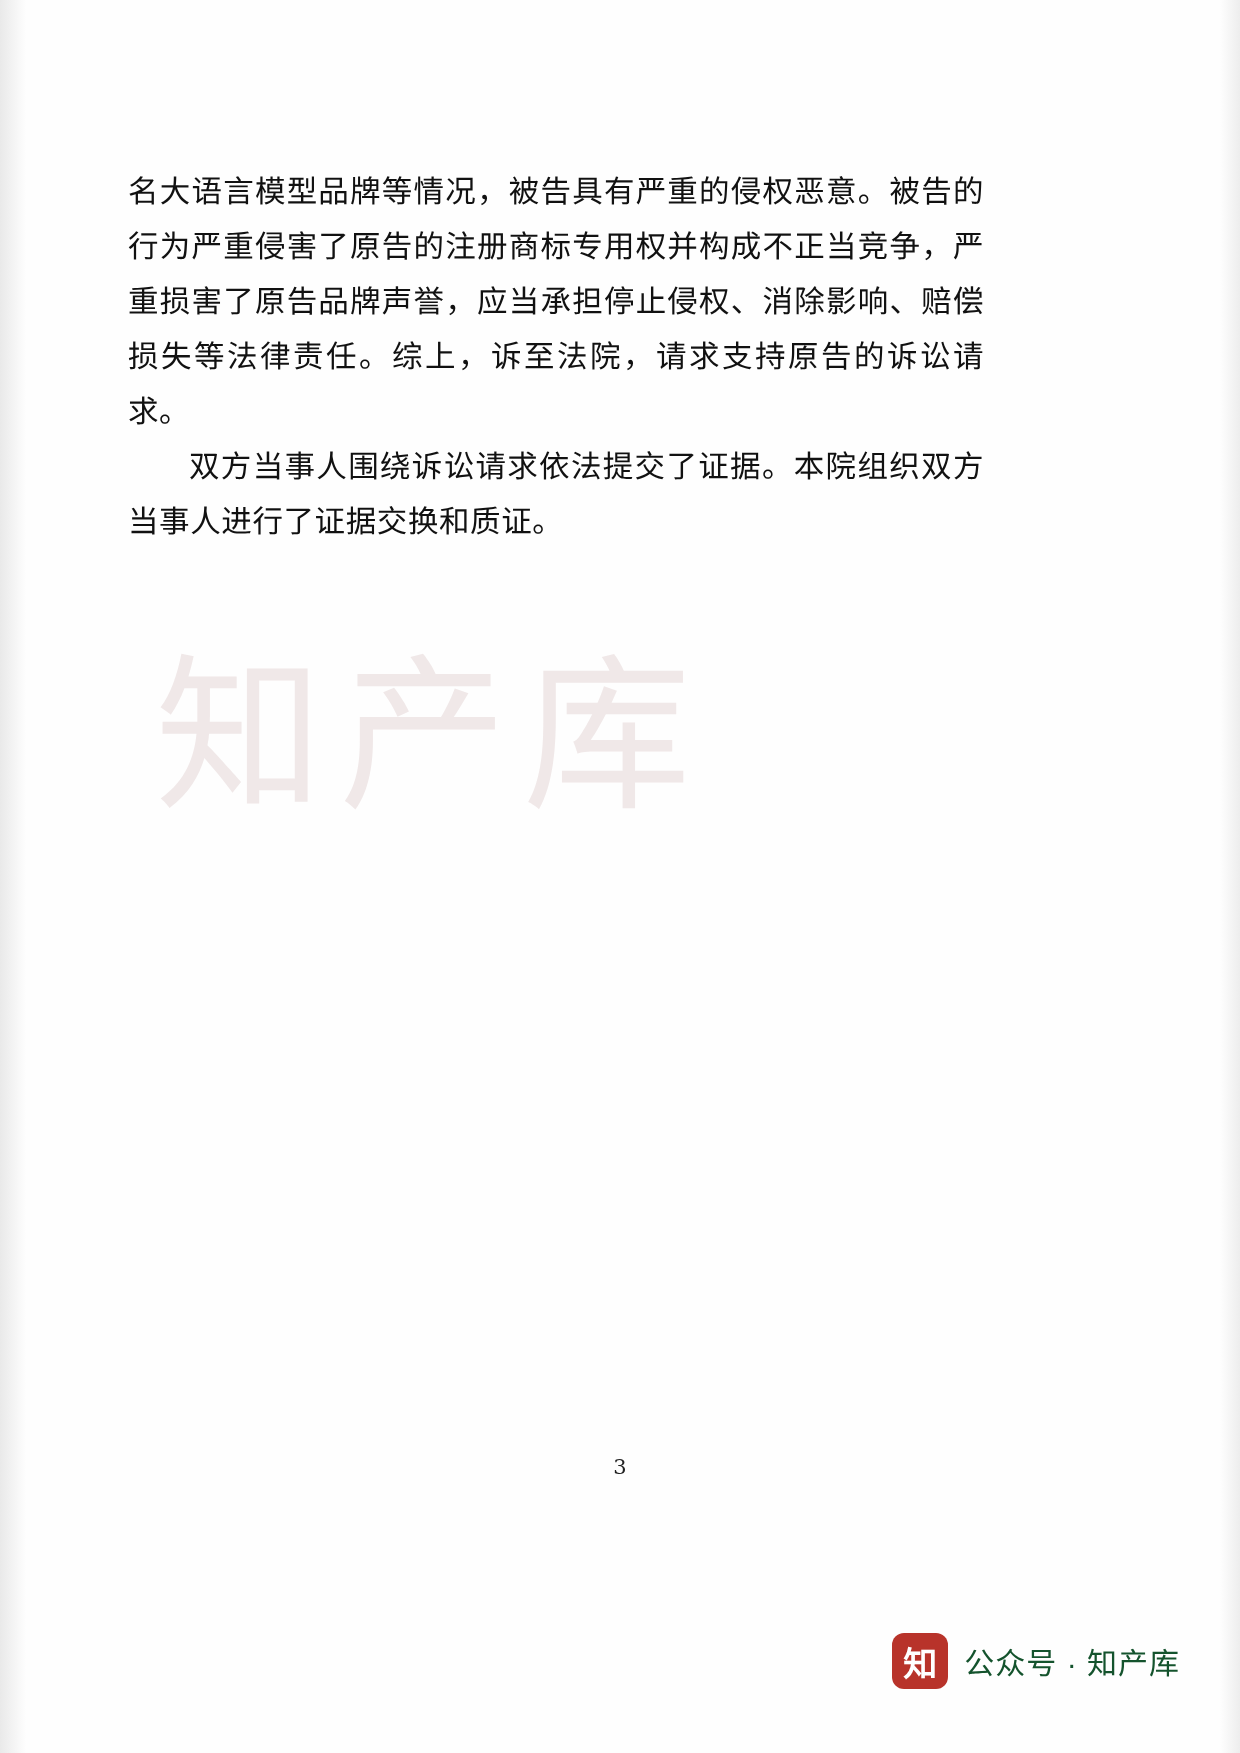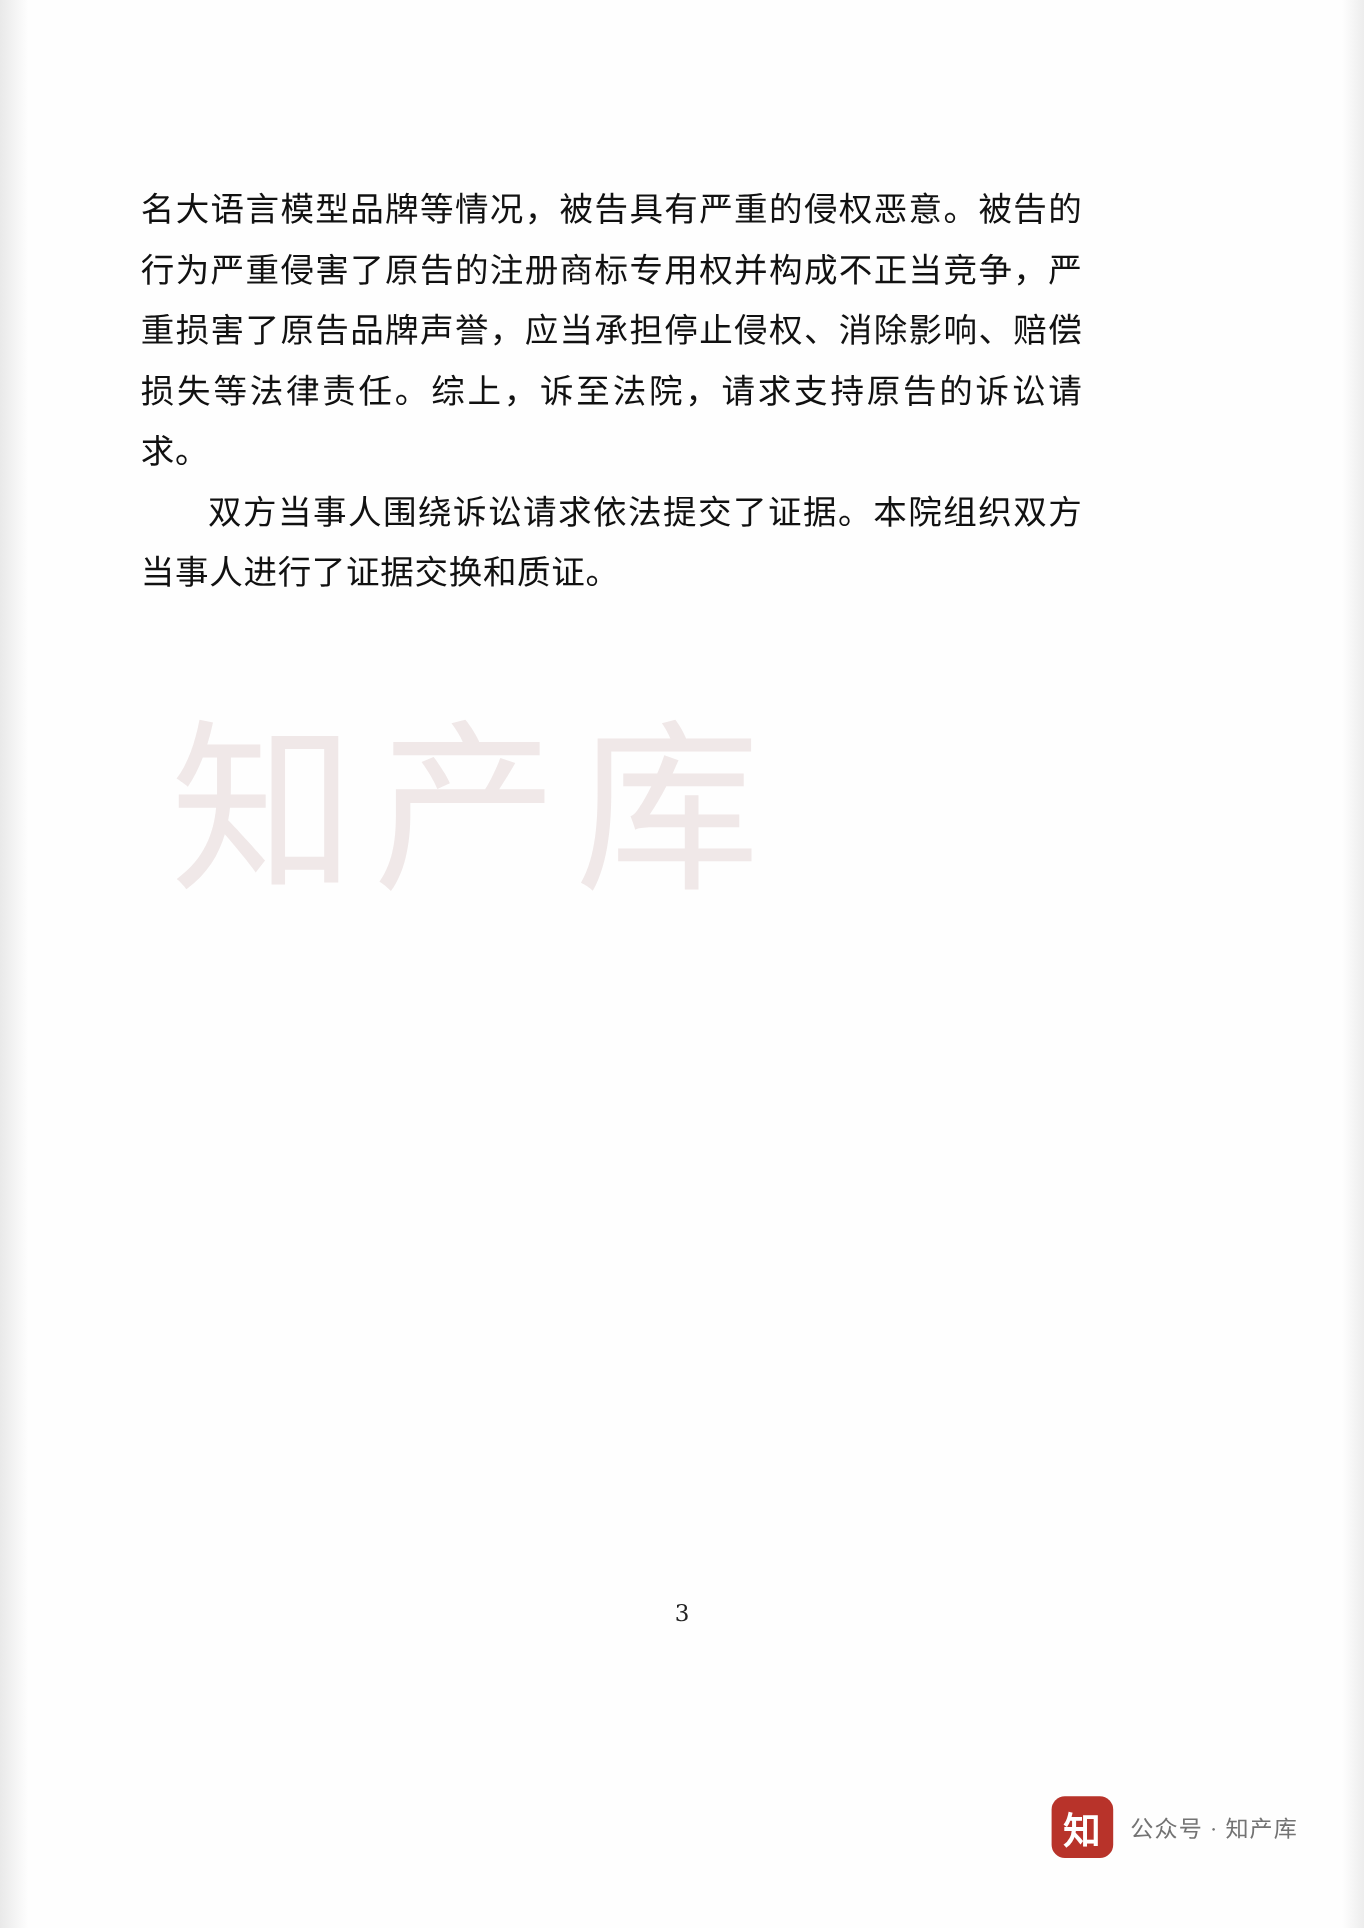--- a/index.html
+++ b/index.html
@@ -113,23 +113,23 @@
     inset: 0;
     display: flex;
     align-items: center;
     justify-content: center;
     color: #ffffff;
     font-size: 34px;
     font-weight: 700;
     font-family: "DejaVu Serif", "Liberation Serif", serif;
   }
   .badge-text {
-    font-size: 21px;
-    color: #737373;
-    font-family: Liberation Serif, serif;
+    font-size: 30px;
+    color: #14532d;
+    font-family: Liberation Sans, sans-serif;
     letter-spacing: 1px;
     white-space: nowrap;
   }
 </style>
 </head>
 <body>
 
 <div class="page">
 
   <div class="watermark">知产库</div>

